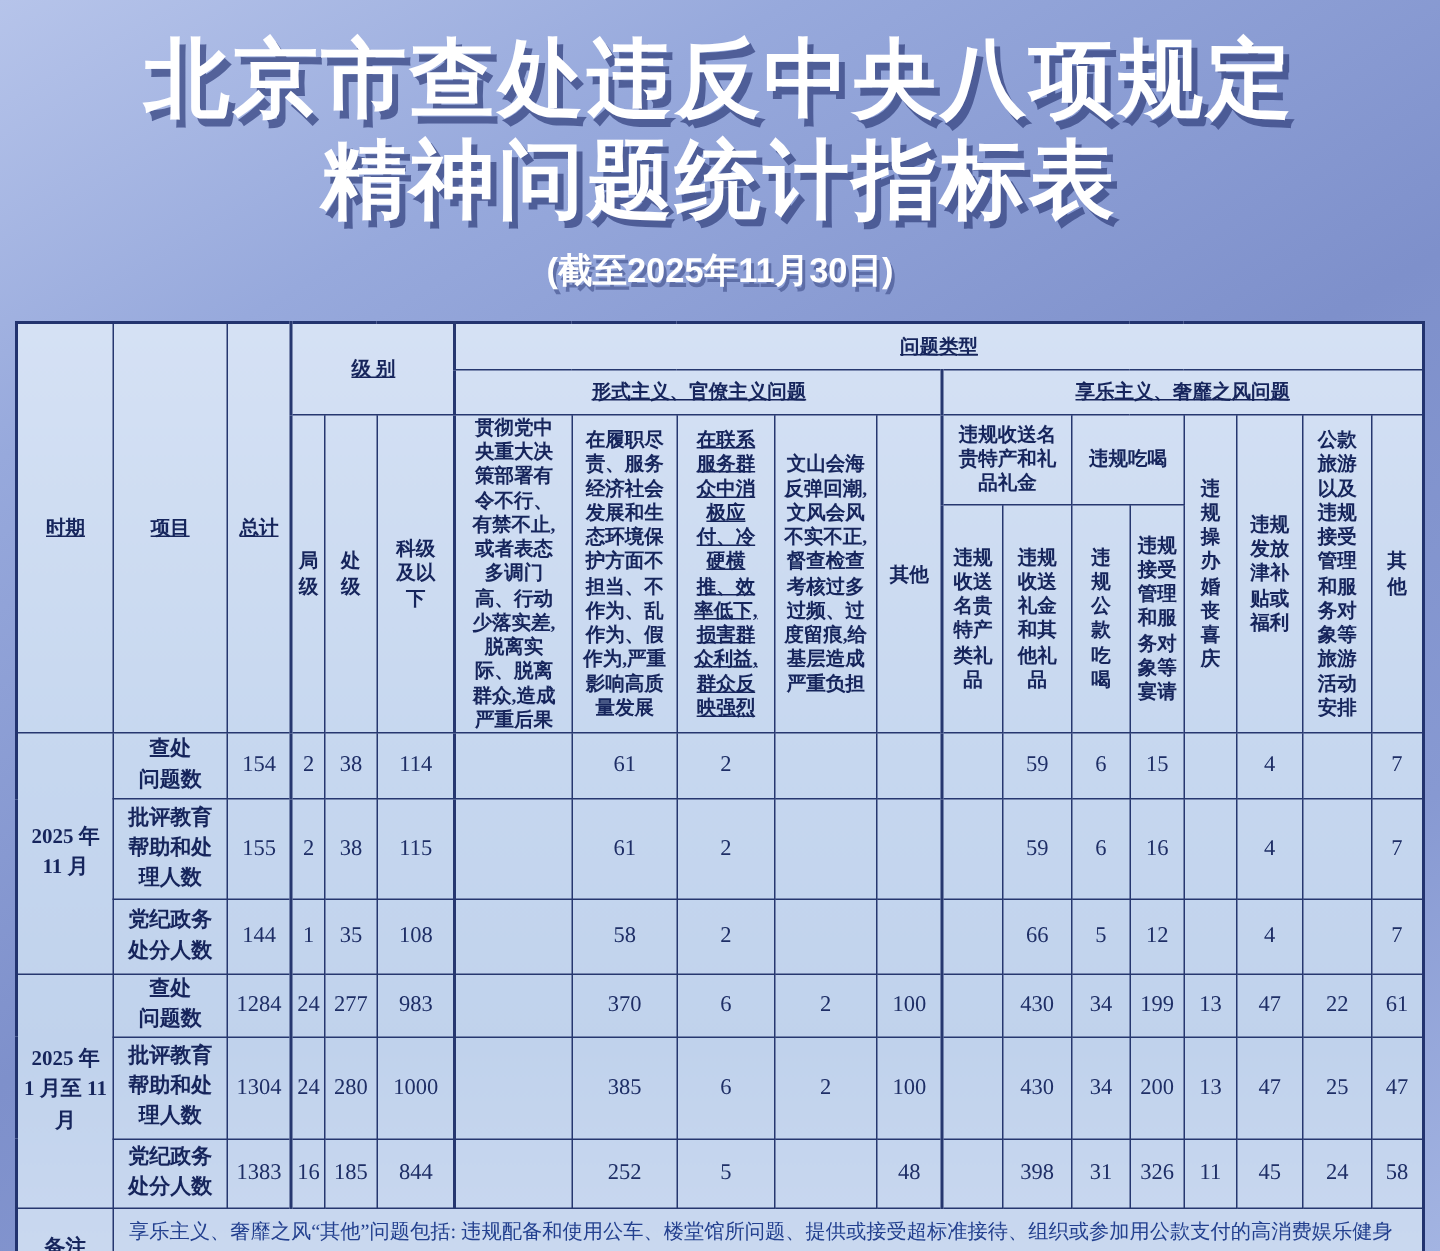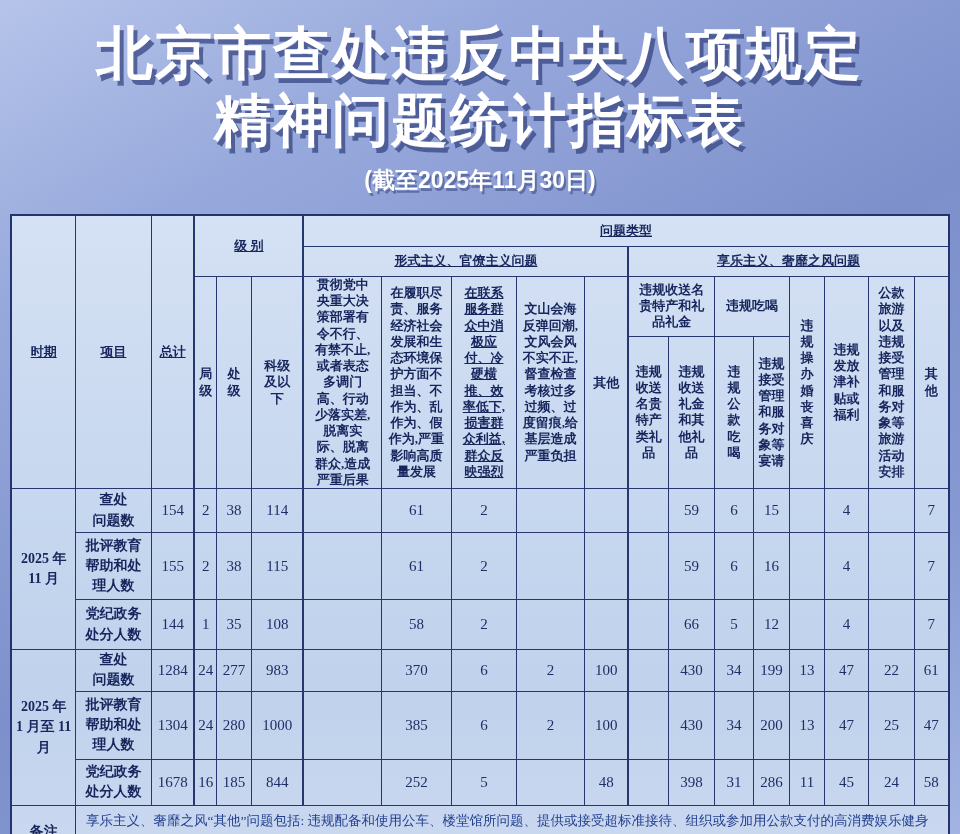--- a/index.html
+++ b/index.html
@@ -226,33 +226,33 @@
           <td class="num-cell">34</td>
           <td class="num-cell">200</td>
           <td class="num-cell">13</td>
           <td class="num-cell">47</td>
           <td class="num-cell">25</td>
           <td class="num-cell">47</td>
         </tr>
         <tr style="height: 46px;">
           <td class="item-cell">党纪政务
 处分人数</td>
-          <td class="num-cell">1678</td>
+          <td class="num-cell">1383</td>
           <td class="num-cell bl2">16</td>
           <td class="num-cell">185</td>
           <td class="num-cell">844</td>
           <td class="num-cell bl2"></td>
           <td class="num-cell">252</td>
           <td class="num-cell">5</td>
           <td class="num-cell"></td>
           <td class="num-cell">48</td>
           <td class="num-cell bl2"></td>
           <td class="num-cell">398</td>
           <td class="num-cell">31</td>
-          <td class="num-cell">286</td>
+          <td class="num-cell">326</td>
           <td class="num-cell">11</td>
           <td class="num-cell">45</td>
           <td class="num-cell">24</td>
           <td class="num-cell">58</td>
         </tr>
       </tbody>
     <tbody>
       <tr class="note-row">
         <td class="note-label">备注</td>
         <td colspan="18" class="note-text">享乐主义、奢靡之风“其他”问题包括: 违规配备和使用公车、楼堂馆所问题、提供或接受超标准接待、组织或参加用公款支付的高消费娱乐健身等活动、接受或提供可能影响公正执行公务的健身娱乐等活动、违规出入私人会所、领导干部住房违规.</td>

